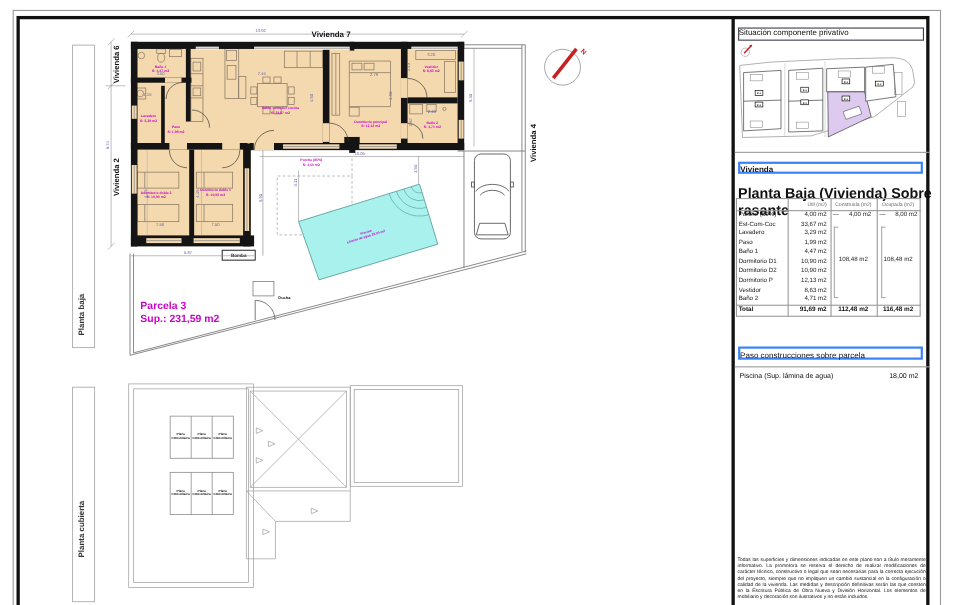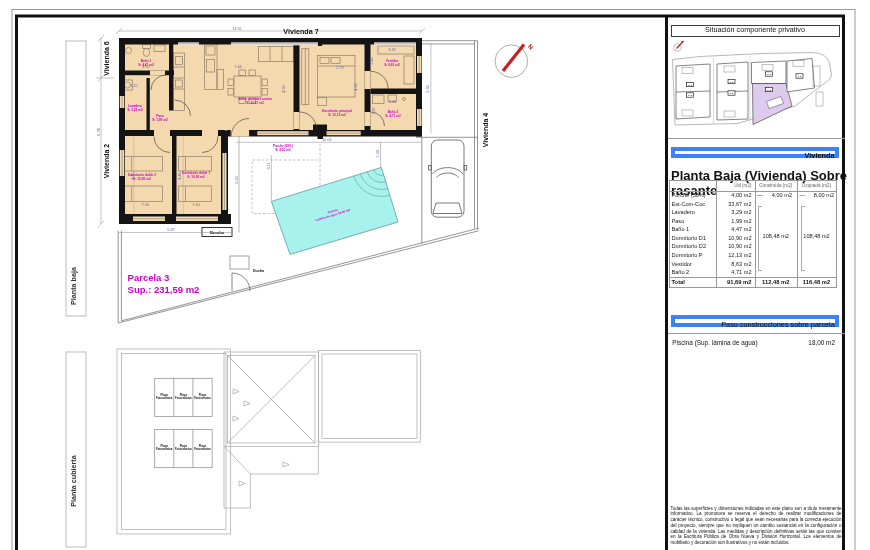--- a/index.html
+++ b/index.html
@@ -1,18 +1,18 @@
 <!DOCTYPE html>
 <html><head><meta charset="utf-8">
 <style>
 *{margin:0;padding:0;box-sizing:border-box}
 body{width:870px;height:550px;background:#fff;font-family:"Liberation Sans",sans-serif;position:relative;overflow:hidden}
 .abs{position:absolute}
-.hdrbox{position:absolute;left:670.5px;top:25px;width:169px;height:11.5px;border:1.6px solid #3c3c46;text-align:center;font-size:7.2px;line-height:8.5px;color:#111}
-.redbox{position:absolute;border:4px solid #3b82f6;text-align:right;color:#111}
+.hdrbox{position:absolute;left:670.5px;top:25px;width:169px;height:11.5px;border:1.6px solid #3c3c46;text-align:left;font-size:7.2px;line-height:8.5px;color:#111}
+.redbox{position:absolute;border:2px solid #3b82f6;text-align:left;color:#111}
 .rl{position:absolute;left:671.5px;font-size:5.6px;color:#222}
 .rv{position:absolute;left:700px;width:51.5px;text-align:right;font-size:5.6px;color:#222}
 .tline{position:absolute;background:#999}
 </style></head>
 <body>
 <svg width="870" height="550" viewBox="0 0 870 550">
     <rect x="12" y="9.5" width="843" height="545" fill="none" stroke="#999" stroke-width="1"></rect>
 <rect x="16.5" y="16" width="827" height="540" fill="none" stroke="#111" stroke-width="3"></rect>
 <line x1="666.5" y1="16" x2="666.5" y2="550" stroke="#111" stroke-width="3"></line>
 <rect x="66" y="41" width="20" height="275" fill="#fff" stroke="#aaa" stroke-width="0.8"></rect>

